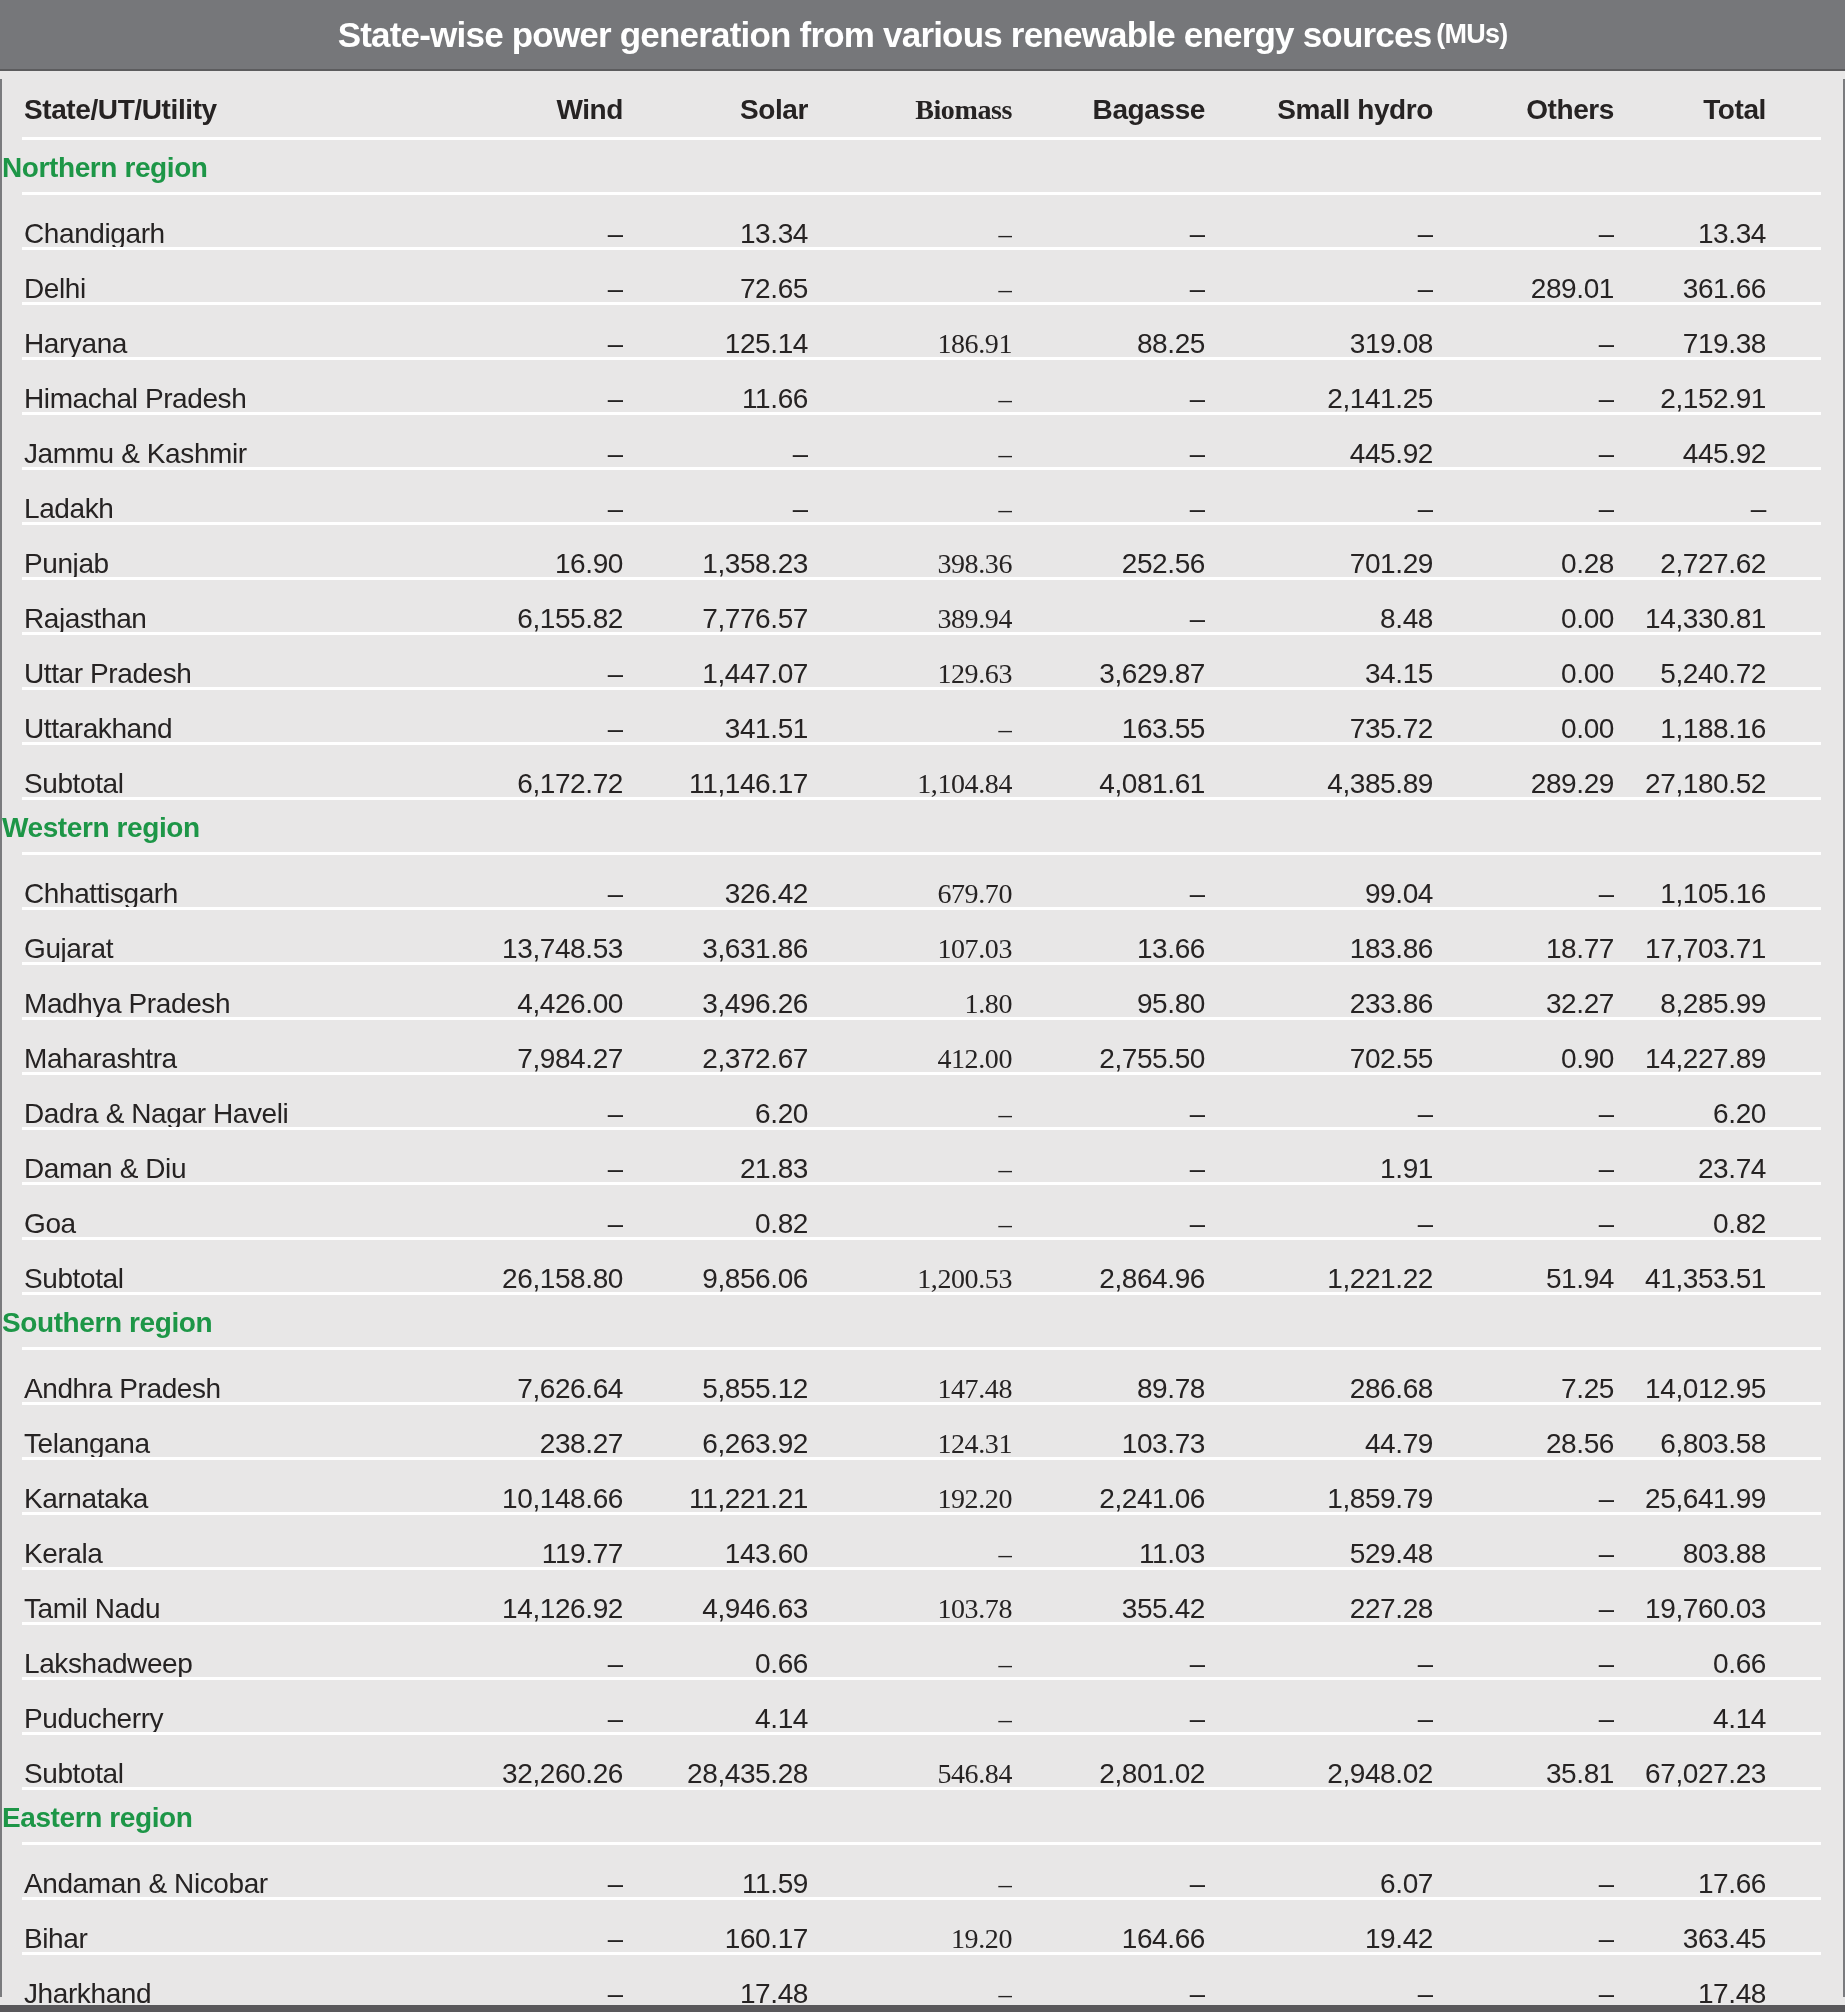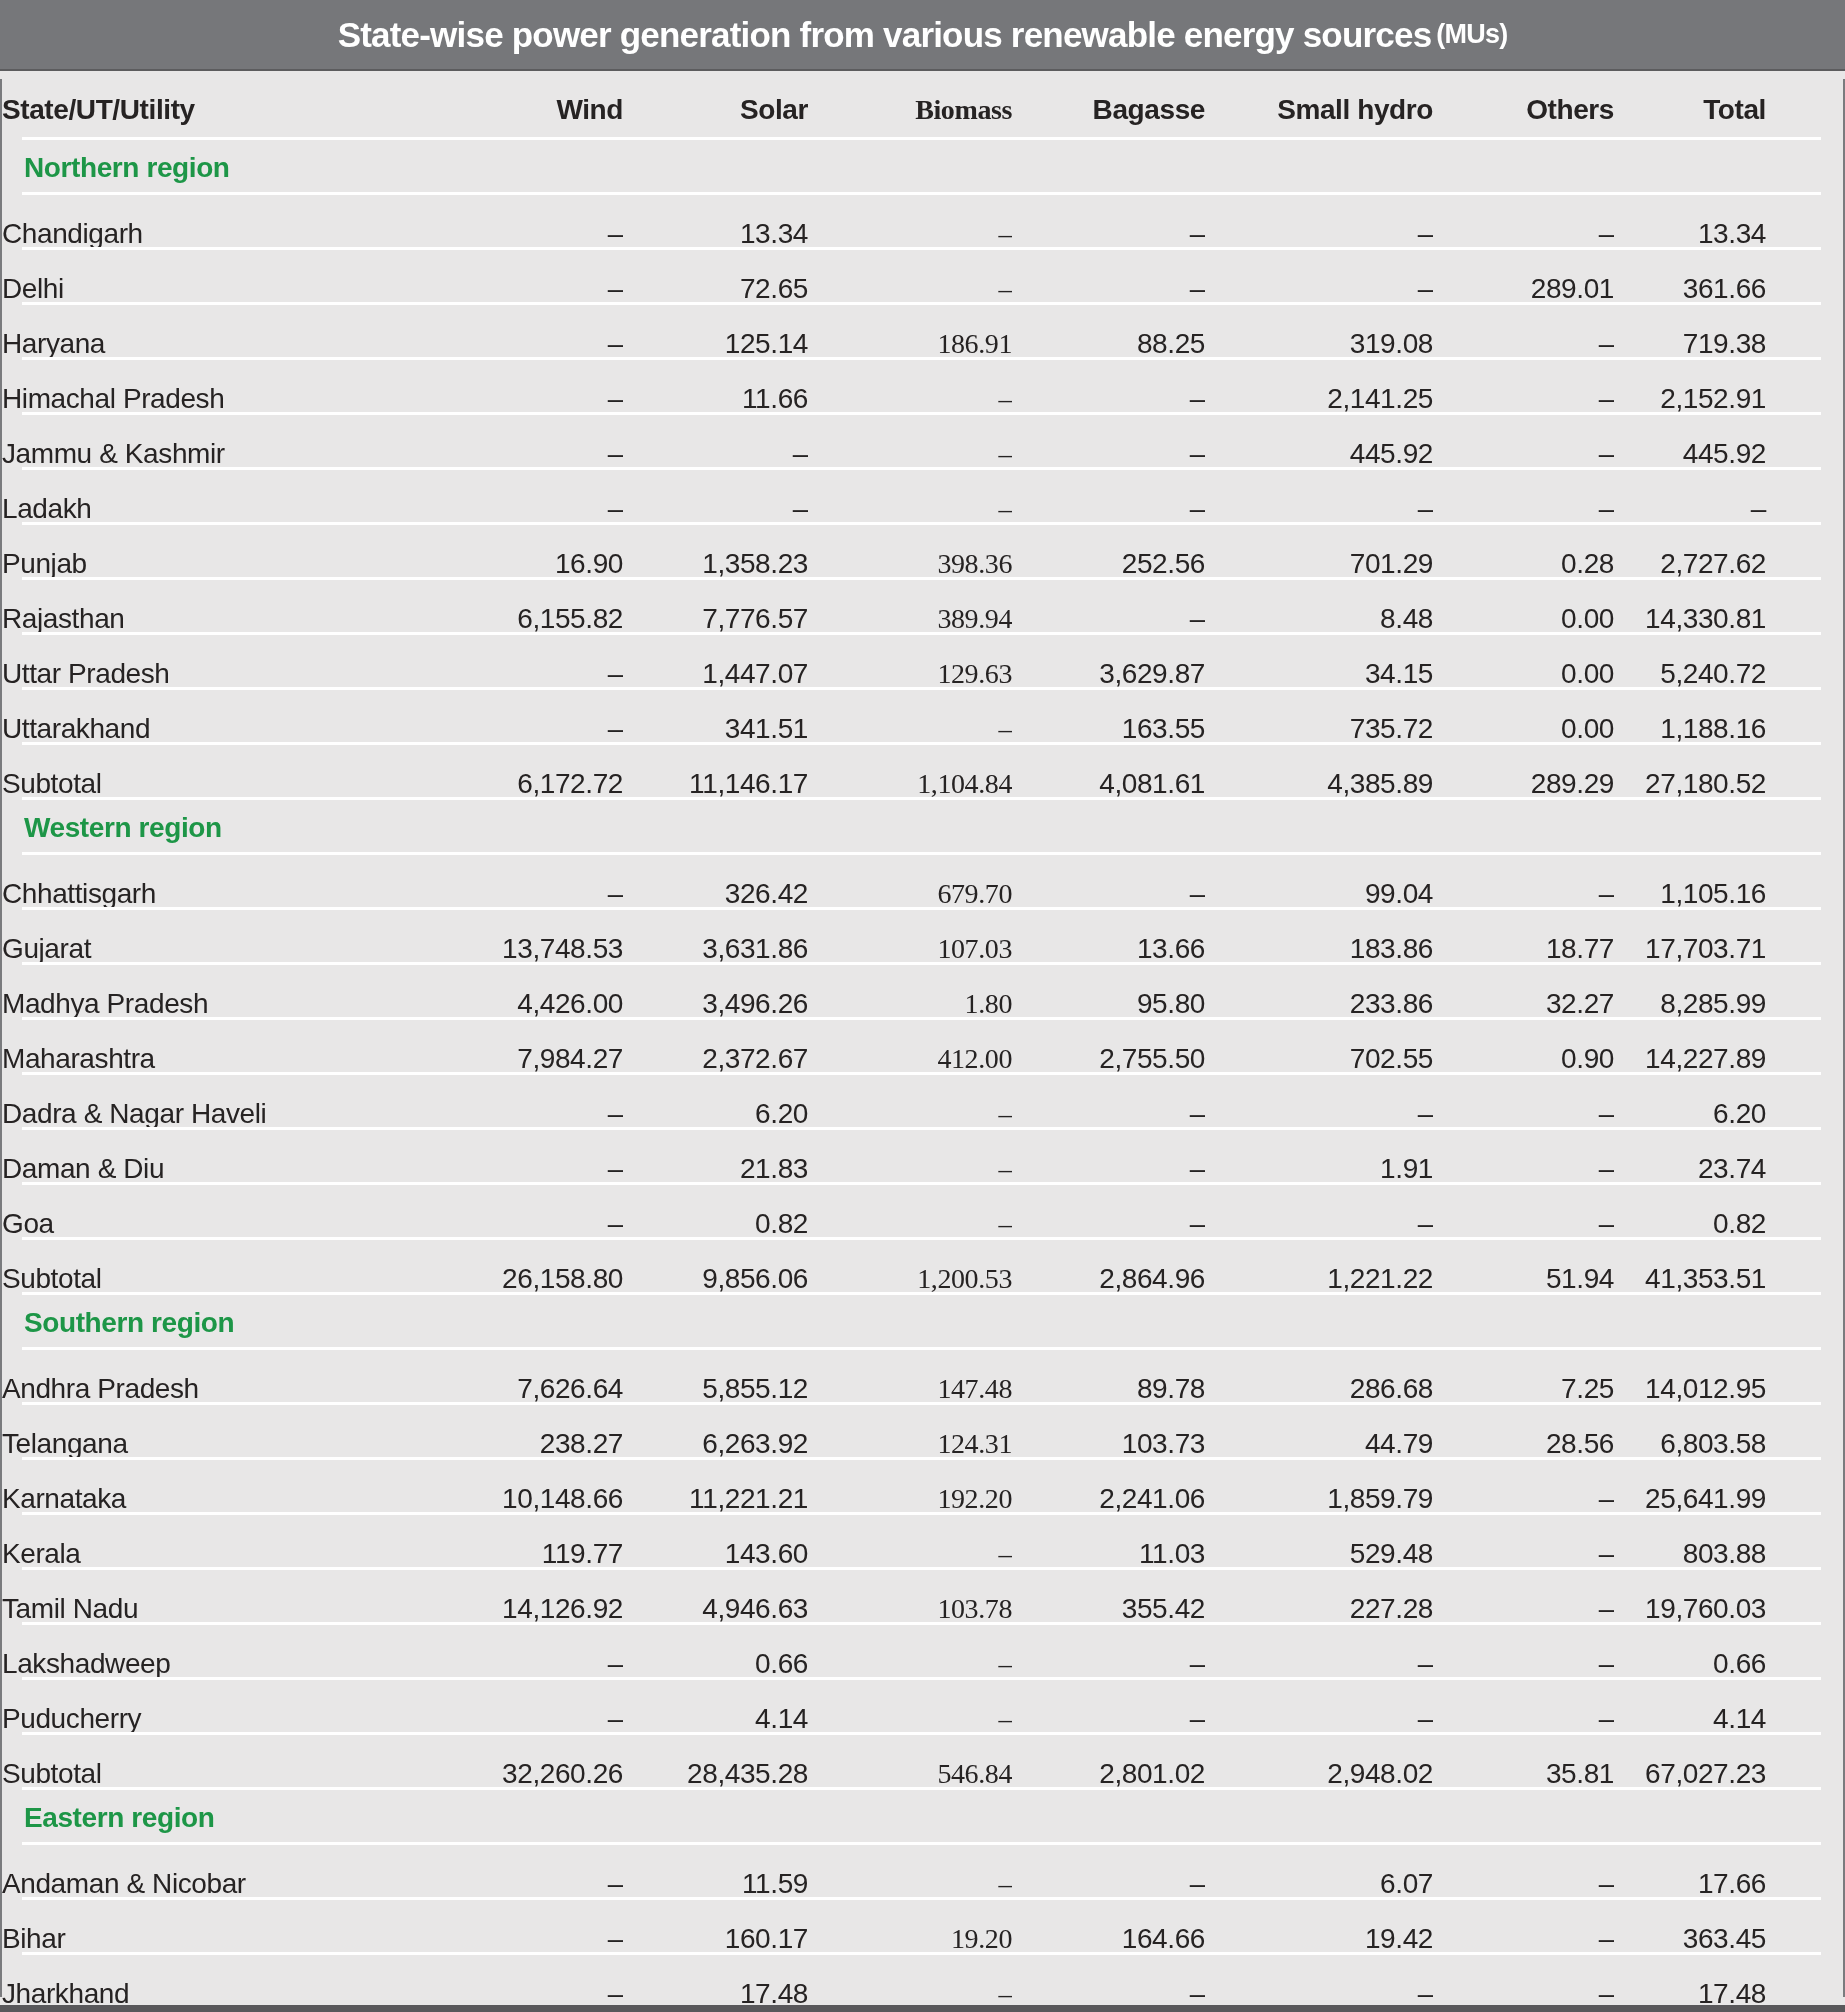--- a/index.html
+++ b/index.html
@@ -29,33 +29,33 @@
     border-right:2.4px solid #7a7b7e;
     background:#e8e7e7;
     min-height:0;
   }
   .hrow{position:relative;display:flex;align-items:center;flex:0 0 auto;}
   .hrow::after{
     content:"";position:absolute;left:20.4px;right:22px;bottom:0;height:3.1px;background:#ffffff;
   }
   .header-row{height:61px;}
   .header-row .cell{font-weight:bold;}
-  .region-row{height:55px;padding-left:22px;box-sizing:border-box;
+  .region-row{height:55px;box-sizing:border-box;
     font-size:28px;font-weight:bold;color:#1d9647;}
   .data-row{height:55px;align-items:flex-end;}
   .section{display:flex;flex-direction:column;flex:0 0 auto;}
   .section:last-child .data-row:last-child::after{display:none;}
   .cell{
     display:flex;align-items:center;justify-content:flex-end;
     box-sizing:border-box;
     font-size:28px;
     white-space:nowrap;
     overflow:hidden;
   }
-  .col-0{width:436px;justify-content:flex-start;}
+  .col-0{width:436px;justify-content:flex-start;padding-left:22px;}
   .col-1{width:185px;}
   .col-2{width:185px;}
   .col-3{width:204px;font-family:Liberation Serif, serif;}
   .col-4{width:193px;}
   .col-5{width:228px;}
   .col-6{width:181px;}
   .col-7{width:224px;padding-right:72px;}
   .filler{flex:1 1 auto;}
   .bottom-bar{flex:0 0 7.9px;height:7.9px;background:#59585b;}
 </style>

